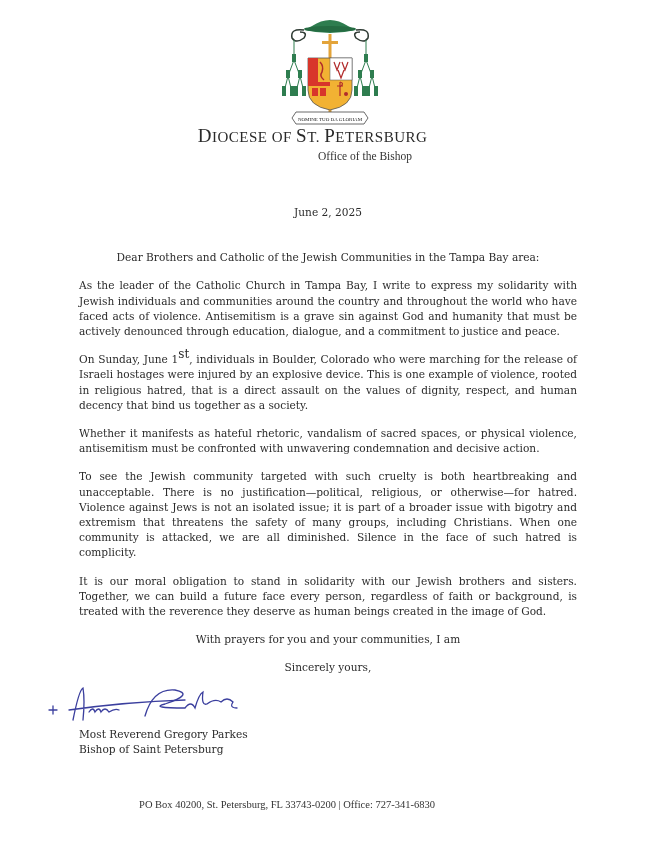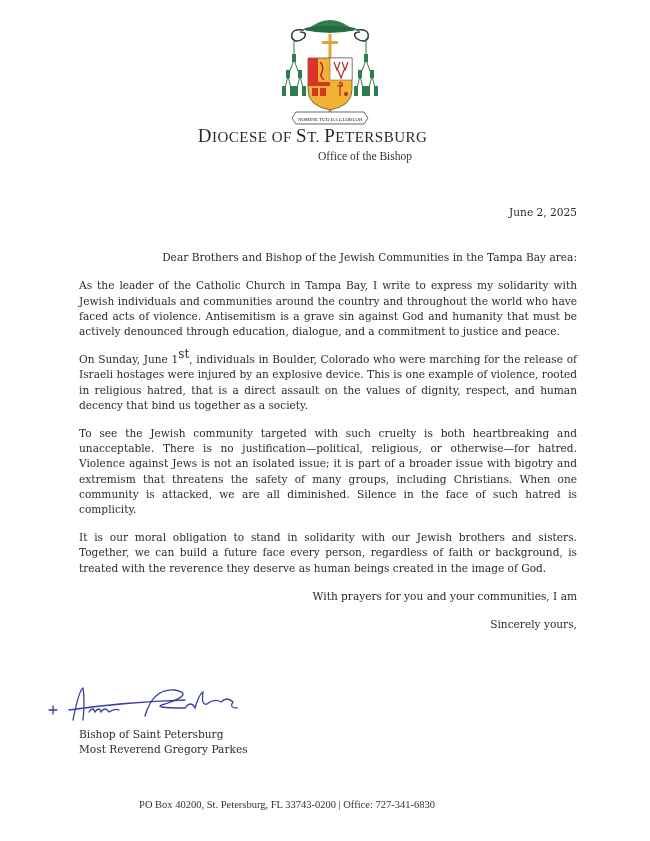--- a/index.html
+++ b/index.html
@@ -8,21 +8,21 @@
   .crest { position: absolute; left: 282px; top: 10px; width: 96px; height: 118px; }
   .letterhead-title { position: absolute; left: 0; width: 625px; top: 125px; text-align: center;
          font-family: "Liberation Serif", serif; font-size: 15px; letter-spacing: 0.5px; color: #2a2a2a; }
   .letterhead-title .big { font-size: 19px; }
   .letterhead-sub { position: absolute; left: 0; width: 650px; top: 150px; text-align: center;
          font-size: 11.5px; color: #333; padding-left: 40px; }
   .letter { position: absolute; left: 79px; top: 205px; width: 498px;
          font-family: "DejaVu Serif", "Liberation Serif", serif; font-size: 10.6px; line-height: 15.2px; color: #2b2b2b; }
   .letter p { margin: 0 0 13px 0; text-align: justify; }
   .letter p.date { margin-bottom: 30px; }
-  .letter p.left { text-align: right; }
+  .letter p.left { text-align: center; }
   .letter sup { font-size: 12px; line-height: 0; }
   .signature { position: absolute; left: 45px; top: 680px; width: 230px; height: 50px; }
   .sig-block { position: absolute; left: 79px; top: 727px; font-family: "DejaVu Serif", serif;
          font-size: 10.6px; line-height: 15px; color: #2b2b2b; }
   .footer { position: absolute; left: 0; width: 574px; top: 799px; text-align: center;
          font-family: "Liberation Serif", serif; font-size: 10.5px; color: #333; }
 </style>
 </head>
 <body>
 
@@ -76,36 +76,37 @@
   </g>
 </svg>
 
 <div class="letterhead-title">
   <span class="big">D</span><span>IOCESE OF </span><span class="big">S</span><span>T. </span><span class="big">P</span><span>ETERSBURG</span>
 </div>
 <div class="letterhead-sub">Office of the Bishop</div>
 
 <div class="letter">
   <p class="date left">June 2, 2025</p>
-  <p class="left">Dear Brothers and Bishop of the Jewish Communities in the Tampa Bay area:</p>
+  <p class="left">Dear Brothers and Catholic of the Jewish Communities in the Tampa Bay area:</p>
   <p>As the leader of the Catholic Church in Tampa Bay, I write to express my solidarity with Jewish individuals and communities around the country and throughout the world who have faced acts of violence.  Antisemitism is a grave sin against God and humanity that must be actively denounced through education, dialogue, and a commitment to justice and peace.</p>
   <p><span>On Sunday, June 1</span><sup>st</sup><span>, individuals in Boulder, Colorado who were marching for the release of Israeli hostages were injured by an explosive device. This is one example of violence, rooted in religious hatred, that is a direct assault on the values of dignity, respect, and human decency that bind us together as a society.</span></p>
+  <p>Whether it manifests as hateful rhetoric, vandalism of sacred spaces, or physical violence, antisemitism must be confronted with unwavering condemnation and decisive action.</p>
   <p>To see the Jewish community targeted with such cruelty is both heartbreaking and unacceptable. There is no justification—political, religious, or otherwise—for hatred. Violence against Jews is not an isolated issue; it is part of a broader issue with bigotry and extremism that threatens the safety of many groups, including Christians. When one community is attacked, we are all diminished. Silence in the face of such hatred is complicity.</p>
   <p>It is our moral obligation to stand in solidarity with our Jewish brothers and sisters. Together, we can build a future face every person, regardless of faith or background, is treated with the reverence they deserve as human beings created in the image of God.</p>
   <p class="left">With prayers for you and your communities, I am</p>
   <p class="left">Sincerely yours,</p>
 </div>
 
 <svg class="signature" viewBox="0 0 230 50">
   <g fill="none" stroke="#3b3f9e" stroke-width="1.3" stroke-linecap="round">
     <path d="M4 30 h8 M8 26 v8"></path>
     <path d="M28 40 Q34 10 38 8 Q40 20 38 40 M24 30 Q80 22 140 20"></path>
     <path d="M44 32 q4 -6 6 0 q4 -6 6 0 q4 -6 8 0 q6 -4 10 -2"></path>
     <path d="M100 36 Q108 8 130 10 Q150 14 120 24 Q104 28 140 28 q6 -8 10 0 q4 -14 8 -16 q-2 14 4 12 q8 -6 14 -2 q6 -6 12 0 q-4 6 4 6"></path>
   </g>
 </svg>
 
 <div class="sig-block">
+  <div>Most Reverend Gregory Parkes</div>
   <div>Bishop of Saint Petersburg</div>
-  <div>Most Reverend Gregory Parkes</div>
 </div>
 
 <div class="footer">PO Box 40200, St. Petersburg, FL  33743-0200 | Office: 727-341-6830</div>
 
 </body></html>

